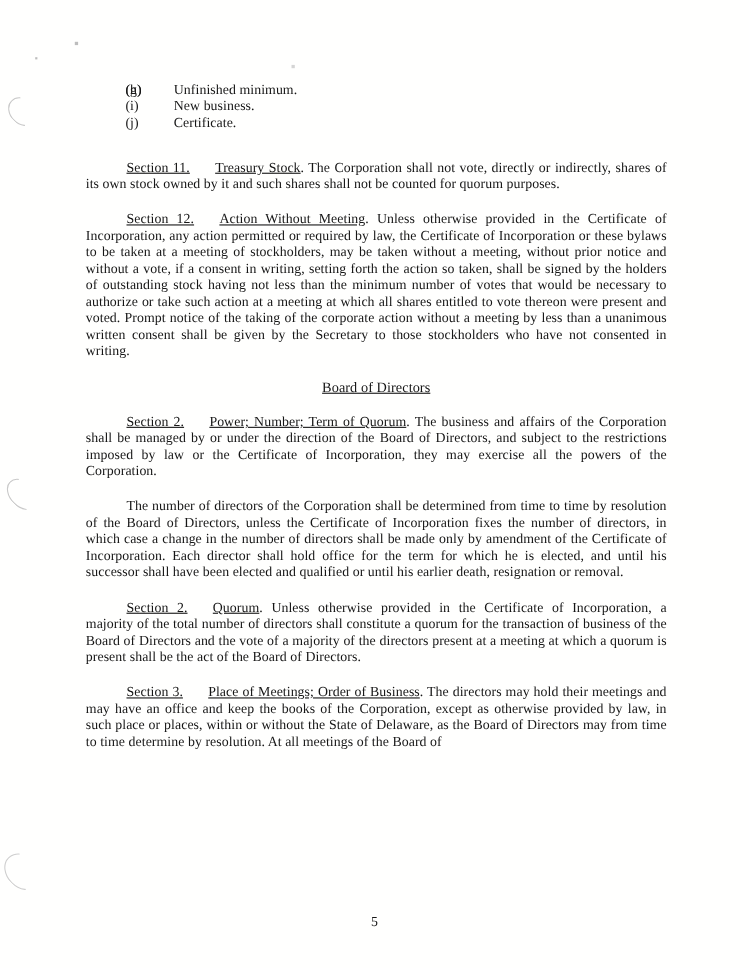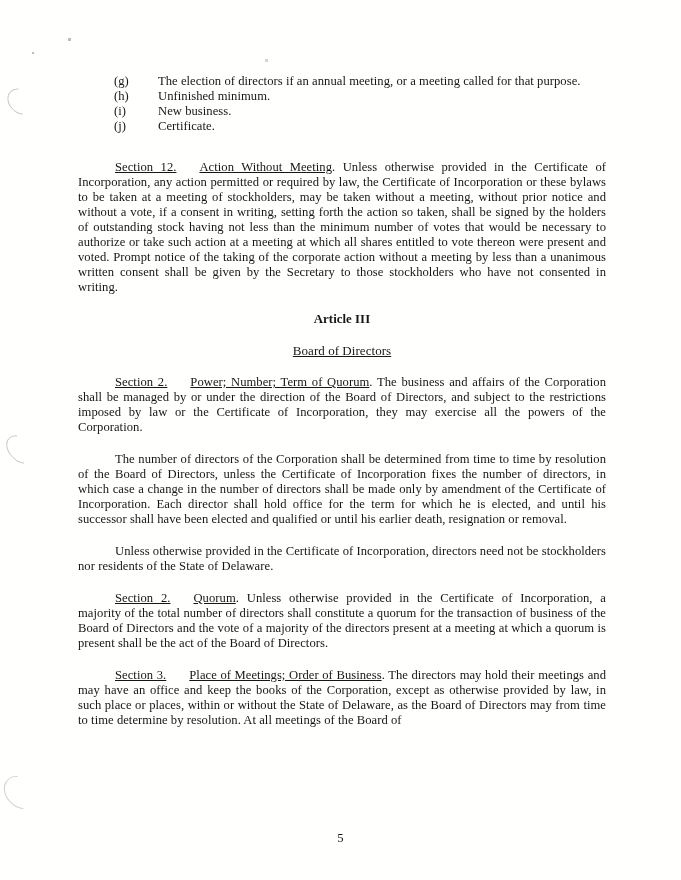--- a/index.html
+++ b/index.html
@@ -108,48 +108,46 @@
   <div class="arc arc3"></div>
   <div class="speck speck1"></div>
   <div class="speck speck2"></div>
   <div class="speck speck3"></div>
 
   <div class="content">
 
     <ul class="agenda-list">
       <li class="agenda-item">
         <span class="agenda-marker">(g)</span>
-        <span>The election of directors if an annual meeting, or a meeting called for that purpose.</span>
       </li>
       <li class="agenda-item">
         <span class="agenda-marker">(h)</span>
         <span>Unfinished minimum.</span>
       </li>
       <li class="agenda-item">
         <span class="agenda-marker">(i)</span>
         <span>New business.</span>
       </li>
       <li class="agenda-item">
         <span class="agenda-marker">(j)</span>
         <span>Certificate.</span>
       </li>
     </ul>
 
+    <p class="para"><span class="u">Section 11.</span><span class="tab"></span><span class="u">Treasury Stock</span><span>. The Corporation shall not vote, directly or indirectly, shares of its own stock owned by it and such shares shall not be counted for quorum purposes.</span></p>
 
     <p class="para"><span class="u">Section 12.</span><span class="tab"></span><span class="u">Action Without Meeting</span><span>. Unless otherwise provided in the Certificate of Incorporation, any action permitted or required by law, the Certificate of Incorporation or these bylaws to be taken at a meeting of stockholders, may be taken without a meeting, without prior notice and without a vote, if a consent in writing, setting forth the action so taken, shall be signed by the holders of outstanding stock having not less than the minimum number of votes that would be necessary to authorize or take such action at a meeting at which all shares entitled to vote thereon were present and voted.  Prompt notice of the taking of the corporate action without a meeting by less than a unanimous written consent shall be given by the Secretary to those stockholders who have not consented in writing.</span></p>
 
-    <p class="h-article">Article III</p>
 
     <p class="h-subtitle">Board of Directors</p>
 
     <p class="para"><span class="u">Section 2.</span><span class="tab"></span><span class="u">Power; Number; Term of Quorum</span><span>. The business and affairs of the Corporation shall be managed by or under the direction of the Board of Directors, and subject to the restrictions imposed by law or the Certificate of Incorporation, they may exercise all the powers of the Corporation.</span></p>
 
     <p class="para">The number of directors of the Corporation shall be determined from time to time by resolution of the Board of Directors, unless the Certificate of Incorporation fixes the number of directors, in which case a change in the number of directors shall be made only by amendment of the Certificate of Incorporation.  Each director shall hold office for the term for which he is elected, and until his successor shall have been elected and qualified or until his earlier death, resignation or removal.</p>
 
-    <p class="para">Unless otherwise provided in the Certificate of Incorporation, directors need not be stockholders nor residents of the State of Delaware.</p>
 
     <p class="para"><span class="u">Section 2.</span><span class="tab"></span><span class="u">Quorum</span><span>. Unless otherwise provided in the Certificate of Incorporation, a majority of the total number of directors shall constitute a quorum for the transaction of business of the Board of Directors and the vote of a majority of the directors present at a meeting at which a quorum is present shall be the act of the Board of Directors.</span></p>
 
     <p class="para"><span class="u">Section 3.</span><span class="tab"></span><span class="u">Place of Meetings; Order of Business</span><span>. The directors may hold their meetings and may have an office and keep the books of the Corporation, except as otherwise provided by law, in such place or places, within or without the State of Delaware, as the Board of Directors may from time to time determine by resolution.  At all meetings of the Board of</span></p>
 
   </div>
 
   <div class="page-number">5</div>
 
 </div>

